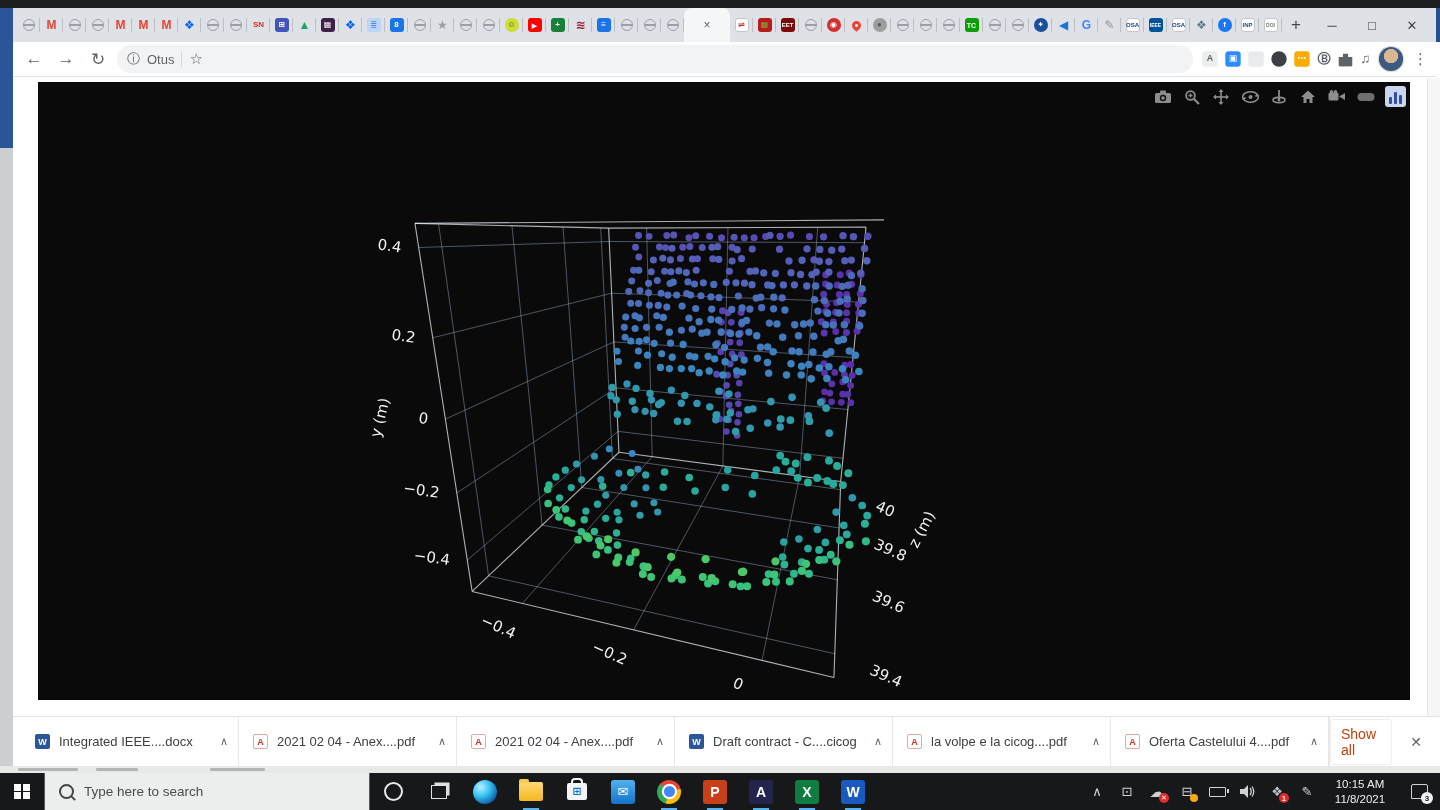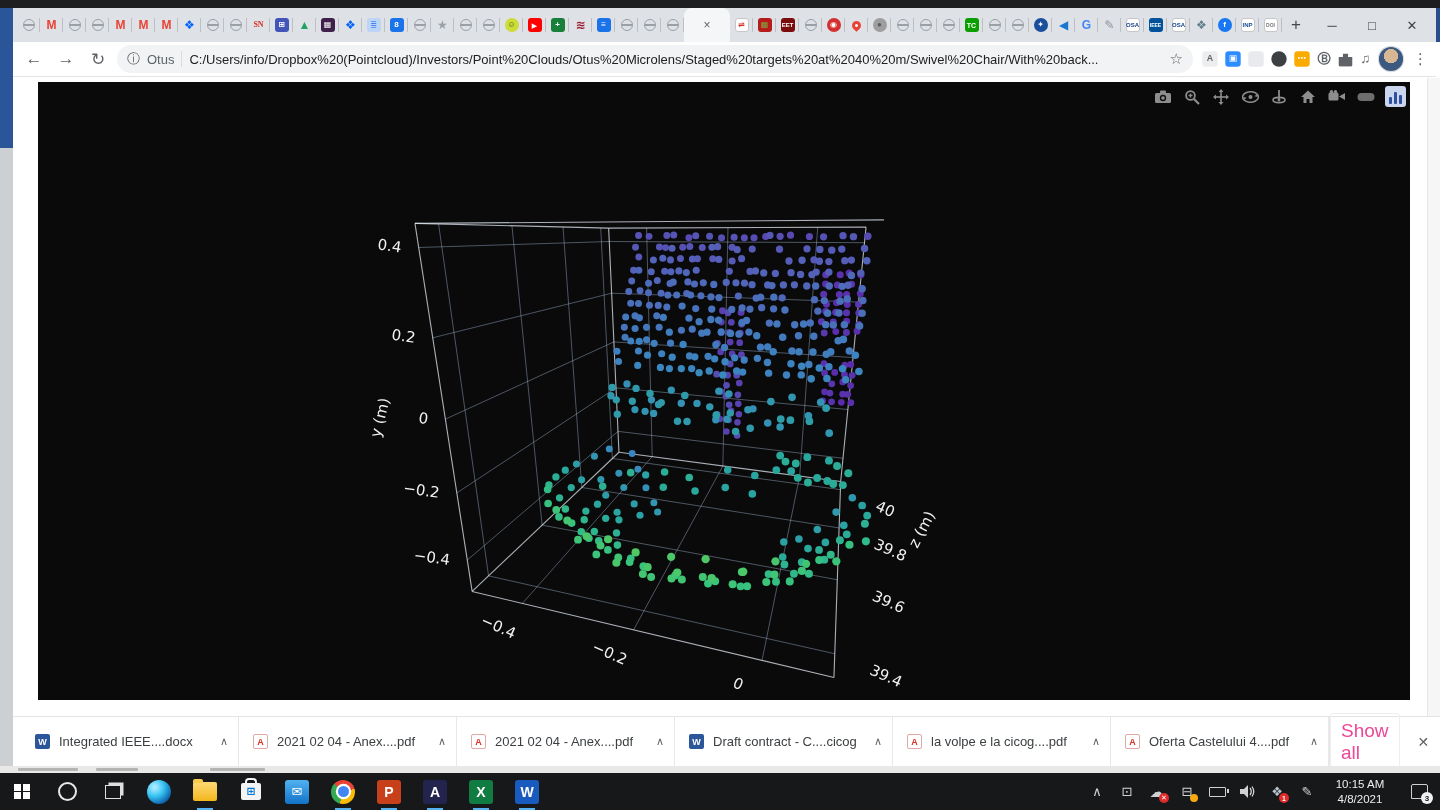--- a/index.html
+++ b/index.html
@@ -50,21 +50,21 @@
   .mb-btn svg{display:block;}
   #plotly-logo{width:21px;height:21px;background:#c9d6ee;border-radius:3px;display:flex;align-items:flex-end;justify-content:center;gap:2px;padding:3px 3px 3px;box-sizing:border-box;}
   #plotly-logo i{display:block;width:3px;background:#2f4fa0;border-radius:1px;}
   
   #dlbar{left:13px;top:716px;width:1427px;height:50px;background:#fff;border-top:1px solid #e4e4e4;display:flex;align-items:center;padding-left:8px;box-sizing:border-box;}
   .dl-item{width:218px;height:50px;display:flex;align-items:center;gap:9px;padding:0 6px 0 14px;box-sizing:border-box;border-right:1px solid #e8e8e8;}
   .dl-name{font-size:13px;color:#3c4043;white-space:nowrap;overflow:hidden;flex:1;}
   .dl-chev{color:#5f6368;font-size:11px;flex:none;padding-right:4px;}
   .dl-ic{width:15px;height:15px;border-radius:2px;display:flex;align-items:center;justify-content:center;font-size:9px;font-weight:bold;flex:none;box-sizing:border-box;}
   #dl-right{margin-left:auto;display:flex;align-items:center;gap:18px;padding-right:18px;border-left:1px solid #e8e8e8;height:50px;}
-  #dl-showall{color:#ec4899;font-size:19px;padding:6px 10px;border:1px solid #eceef1;border-radius:3px;}
+  #dl-showall{color:#c2410c;font-size:14px;padding:6px 10px;border:1px solid #eceef1;border-radius:3px;}
   #dl-close{color:#5f6368;font-size:14px;}
   #statusbar-behind{left:0;top:766px;width:1440px;height:7px;background:#e8e8e6;}
   #statusbar-behind i{position:absolute;top:2px;height:3px;background:#b4b4b2;border-radius:1px;}
   
   #taskbar{left:0;top:773px;width:1440px;height:37px;background:#17181a;display:flex;align-items:center;}
   #start{width:44px;height:37px;display:flex;align-items:center;justify-content:center;}
   .winlogo{display:grid;grid-template-columns:7px 7px;grid-template-rows:7px 7px;gap:1.5px;}
   .winlogo i{background:#fff;}
   #tb-search{width:326px;height:37px;background:#eceded;display:flex;align-items:center;gap:10px;padding-left:14px;box-sizing:border-box;border:1px solid #5a5a5a;border-top:none;border-bottom:none;}
   #tb-search .mag{width:11px;height:11px;border:2px solid #444;border-radius:50%;position:relative;flex:none;}
@@ -128,21 +128,21 @@
     <div class="ptab">
       <span class="fav-letter" style="color: rgb(0, 97, 254);">❖</span>
     </div>
     <div class="ptab">
       <div class="fav-globe"></div>
     </div>
     <div class="ptab">
       <div class="fav-globe"></div>
     </div>
     <div class="ptab">
-      <span class="fav-letter" style="color: rgb(217, 48, 37); font-size: 8px; font-family: Liberation Serif, serif;">SN</span>
+      <span class="fav-letter" style="color: rgb(217, 48, 37); font-size: 8px;">SN</span>
     </div>
     <div class="ptab">
       <span class="fav-box" style="background: rgb(67, 85, 185);">⊞</span>
     </div>
     <div class="ptab">
       <span class="fav-letter" style="color: rgb(30, 163, 98);">▲</span>
     </div>
     <div class="ptab">
       <span class="fav-box" style="background: rgb(62, 32, 73);">▦</span>
     </div>
@@ -275,21 +275,20 @@
 </div>
 
 <div class="abs" id="toolbar">
   <span class="nav-ic">←</span>
   <span class="nav-ic">→</span>
   <span class="nav-ic">↻</span>
   <div id="omnibox">
     <span class="info">ⓘ</span>
     <span class="scheme">Otus</span>
     <span class="sep"></span>
-    <span class="url">C:/Users/info/Dropbox%20(Pointcloud)/Investors/Point%20Clouds/Otus%20Microlens/Staged%20targets%20at%2040%20m/Swivel%20Chair/With%20back...</span>
     <span class="star">☆</span>
   </div>
   <div id="ext-row">
       <div style="display: flex; align-items: center;">
         <span class="fav-box" style="background: rgb(235, 237, 239); color: rgb(95, 99, 104); transform: scale(1.1);">A</span>
       </div>
       <div style="display: flex; align-items: center;">
         <span class="fav-box" style="background: rgb(45, 140, 255); transform: scale(1.1);">▣</span>
       </div>
       <div style="display: flex; align-items: center;">
@@ -966,20 +965,24 @@
 
 <div class="abs" id="taskbar">
   <div id="start">
     <span class="winlogo">
         <i></i>
         <i></i>
         <i></i>
         <i></i>
       </span>
   </div>
+  <div id="tb-search">
+    <span class="mag"></span>
+    <span class="q">Type here to search</span>
+  </div>
   <div class="tb-ic">
     <span style="width:15px;height:15px;border:2px solid #e8e8e8;border-radius:50%;"></span>
   </div>
   <div class="tb-ic">
     <span style="width:14px;height:12px;border:1.5px solid #dfdfdf;box-shadow:3px -3px 0 -0.5px #dfdfdf;"></span>
   </div>
   <div id="tb-apps" style="display:flex;align-items:center;">
       <div class="tb-ic">
         <div class="i-edge"></div>
       </div>
@@ -1040,20 +1043,20 @@
       </div>
       <div class="tr-ic">
         <span style="color:#b9c4cf">❖</span>
         <span class="badge badge-red">1</span>
       </div>
       <div class="tr-ic">
         <span>✎</span>
       </div>
       <div id="clock">
         <div>10:15 AM</div>
-        <div>4/8/2021</div>
+        <div>11/8/2021</div>
       </div>
       <div id="notif">
         <span class="notif-sq"></span>
         <span class="notif-badge">3</span>
       </div>
     </div>
 </div>
 
 </body></html>

